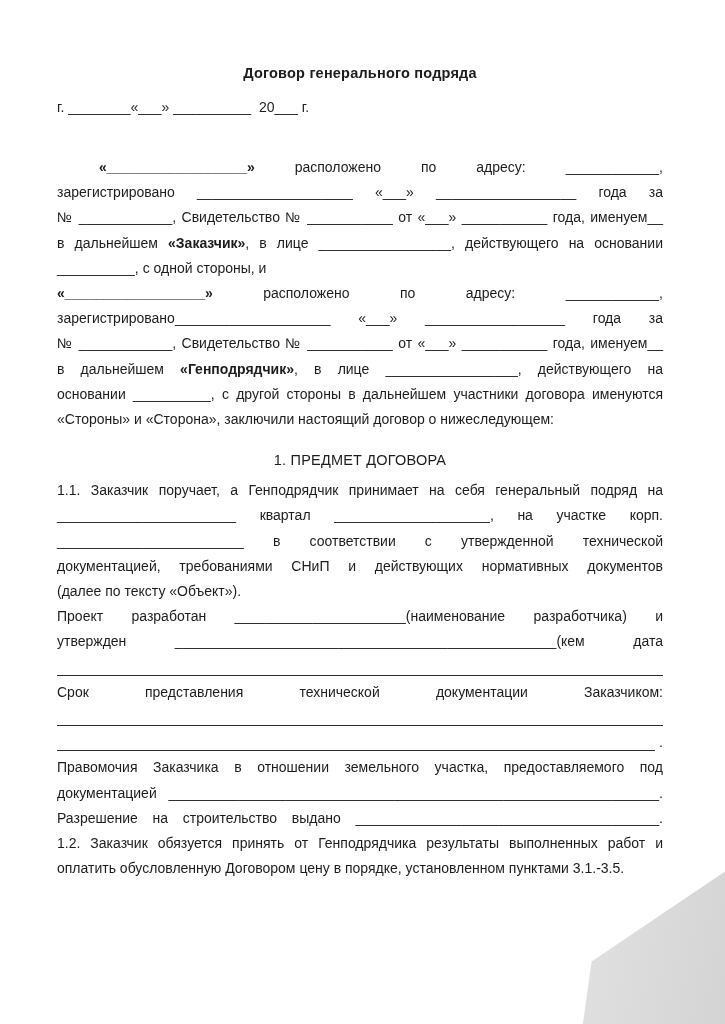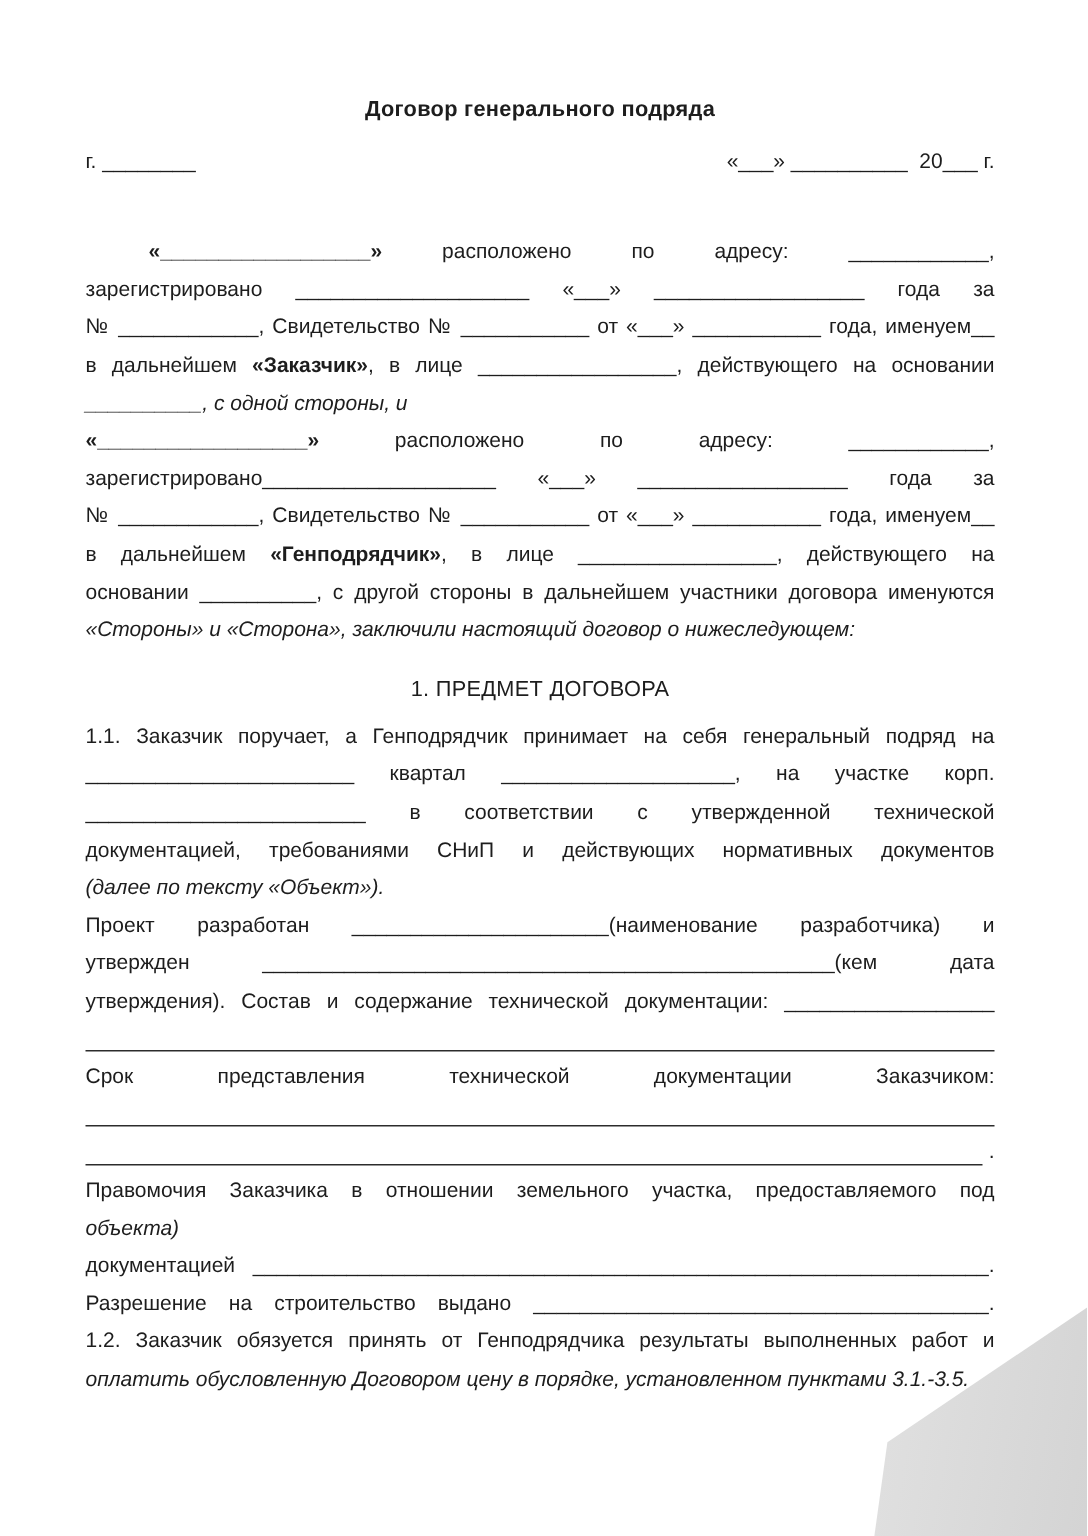--- a/index.html
+++ b/index.html
@@ -18,42 +18,41 @@
   }
   .title{
     font-weight:bold;
     font-size:14.5px;
     line-height:26px;
     text-align:center;
     letter-spacing:.2px;
   }
   .header-row{
     display:flex;
-    justify-content:space-between;
     margin-top:8px;
     line-height:26px;
     white-space:pre;
   }
   .para1{margin-top:35px;}
   .heading{
     margin-top:15px;
     font-weight:normal;
     font-size:14.5px;
     line-height:26px;
     text-align:center;
     letter-spacing:.2px;
   }
   .sec1{margin-top:5px;}
   .line{
     line-height:25.2px;
     text-align:justify;
     text-align-last:justify;
     white-space:normal;
   }
-  .line.last{text-align-last:left;font-style:italic;}
+  .line.last{text-align-last:left;}
   .line.indent{text-indent:42px;}
   .line b{font-weight:bold;}
   .line.rulebox{display:flex;align-items:flex-end;height:25.2px;}
   .rule-fill{
     flex:1;
     border-bottom:1.4px solid #2c2c2c;
     margin-bottom:4px;
     height:0;
   }
   .rule-dot{padding-left:4px;}
@@ -96,34 +95,32 @@
     <div class="heading">1. ПРЕДМЕТ ДОГОВОРА</div>
 
     <div class="sec1">
         <div class="line">1.1. Заказчик поручает, а Генподрядчик принимает на себя генеральный подряд на</div>
         <div class="line">_______________________ квартал ____________________, на участке корп.</div>
         <div class="line">________________________ в соответствии с утвержденной технической</div>
         <div class="line">документацией, требованиями СНиП и действующих нормативных документов</div>
         <div class="line last">(далее по тексту «Объект»).</div>
         <div class="line">Проект разработан ______________________(наименование разработчика) и</div>
         <div class="line">утвержден _________________________________________________(кем дата</div>
-        <div class="line">утверждения). Состав и содержание технической документации: __________________</div>
         <div class="line rulebox">
           <span class="rule-fill"></span>
         </div>
         <div class="line">Срок представления технической документации Заказчиком:</div>
         <div class="line rulebox">
           <span class="rule-fill"></span>
         </div>
         <div class="line rulebox">
           <span class="rule-fill"></span>
           <span class="rule-dot"> .</span>
         </div>
         <div class="line">Правомочия Заказчика в отношении земельного участка, предоставляемого под</div>
-        <div class="line last">объекта)</div>
         <div class="line">документацией _______________________________________________________________.</div>
         <div class="line">Разрешение на строительство выдано _______________________________________.</div>
         <div class="line">1.2. Заказчик обязуется принять от Генподрядчика результаты выполненных работ и</div>
         <div class="line last">оплатить обусловленную Договором цену в порядке, установленном пунктами 3.1.-3.5.</div>
       </div>
 
   </div>
 
   <div class="corner-fold"></div>
 </div>

